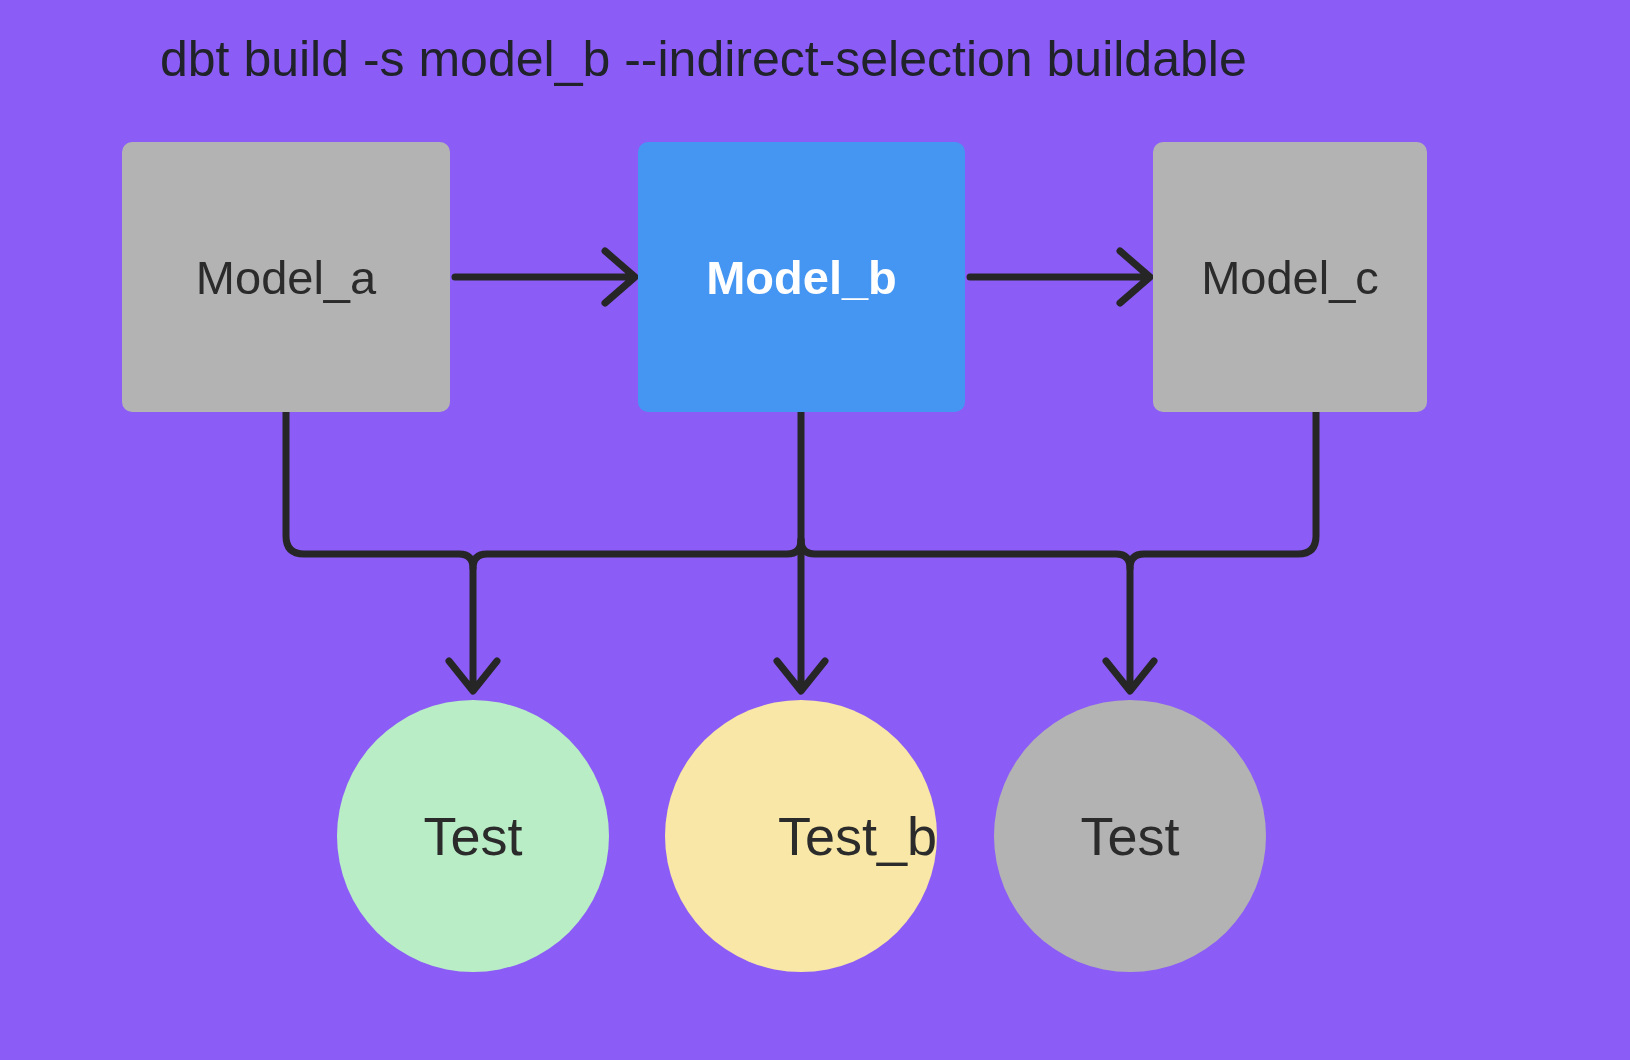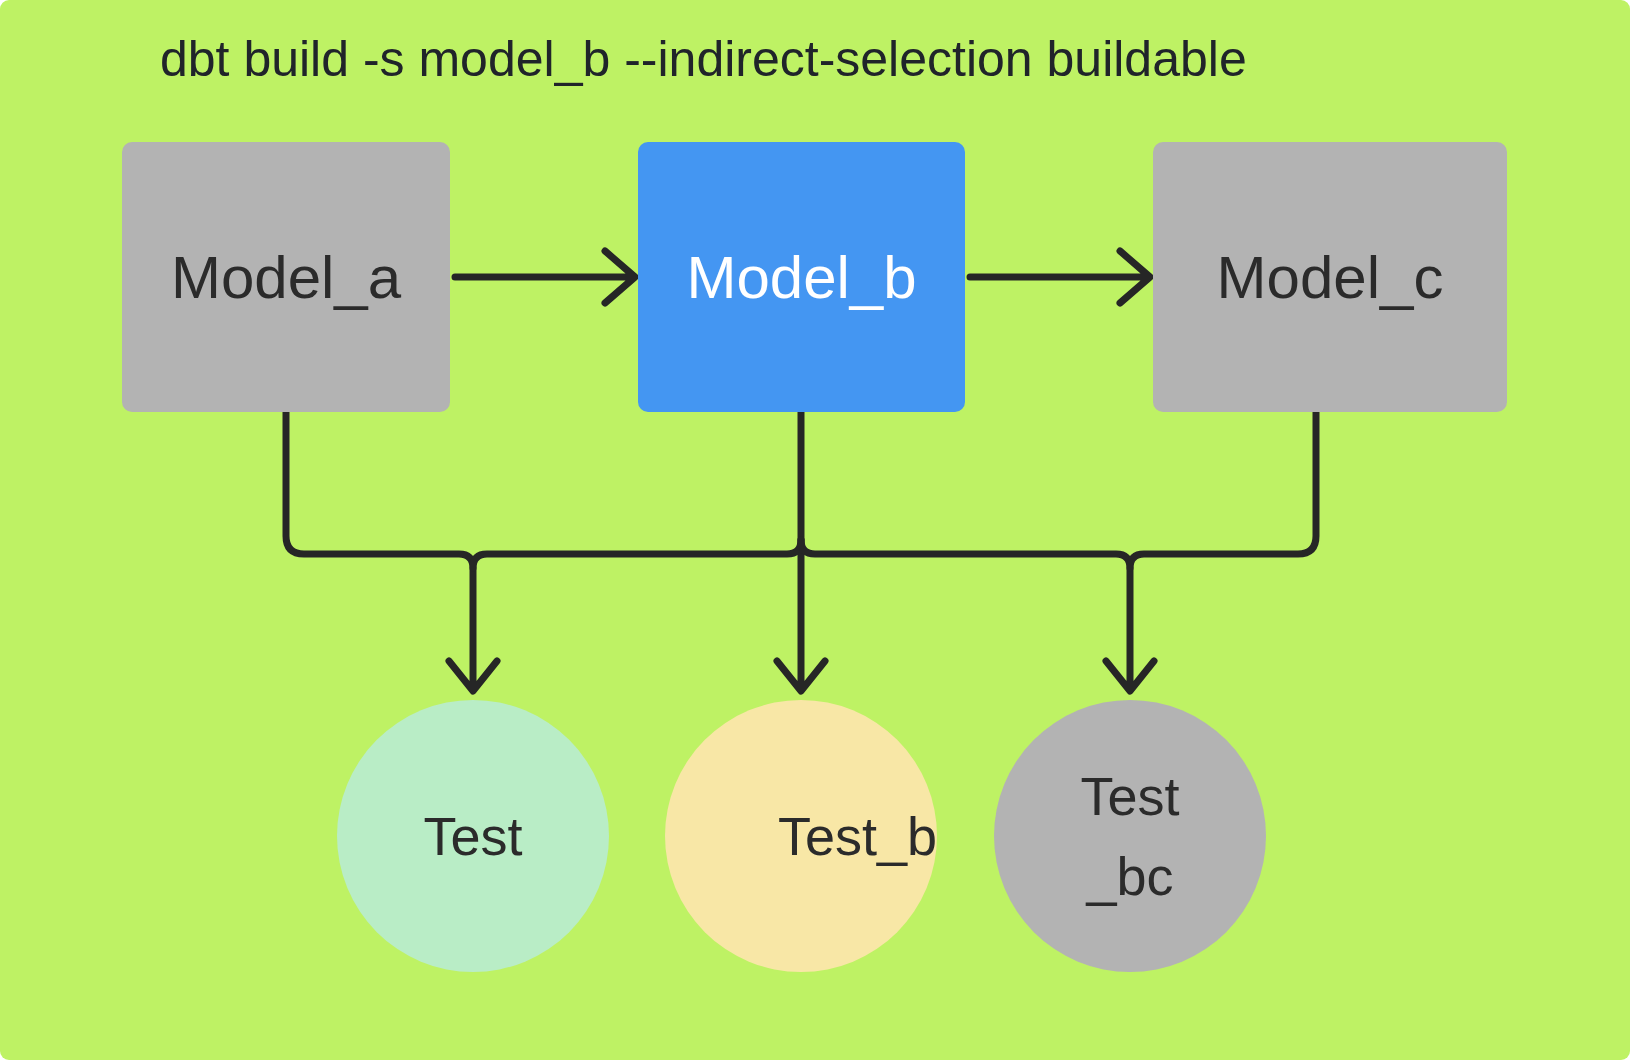--- a/index.html
+++ b/index.html
@@ -5,23 +5,22 @@
   html, body {
     margin: 0;
     padding: 0;
     background: #ffffff;
     font-family: "Liberation Sans", sans-serif;
   }
   .canvas {
     position: relative;
     width: 1630px;
     height: 1060px;
-    background: #bef264;
+    background: #8b5cf6;
     overflow: hidden;
-    border-radius: 9px;
   }
   .title {
     position: absolute;
     left: 160px;
     top: 30px;
     font-size: 50px;
     line-height: 58px;
     font-weight: 500;
     color: #20242a;
     white-space: nowrap;
@@ -47,29 +46,30 @@
     justify-content: center;
     text-align: center;
   }
   .box {
     width: 328px;
     height: 270px;
     border-radius: 10px;
     background: #b3b3b3;
   }
   .box .label {
-    font-size: 60px;
+    font-size: 47px;
     font-weight: 500;
     color: #2b2b2b;
   }
   .box.selected {
     background: #4496f2;
   }
   .box.selected .label {
     color: #ffffff;
+    font-weight: bold;
   }
   .circle {
     width: 272px;
     height: 272px;
     border-radius: 50%;
     flex-direction: column;
   }
   .circle .label {
     font-size: 54px;
     font-weight: 500;
@@ -98,30 +98,29 @@
   </svg>
 
   <div class="node box" style="left:122px; top:142px;">
     <span class="label">Model_a</span>
   </div>
 
   <div class="node box selected" style="left:638px; top:142px; width:327px;">
     <span class="label">Model_b</span>
   </div>
 
-  <div class="node box" style="left:1153px; top:142px; width:354px;">
+  <div class="node box" style="left:1153px; top:142px; width:274px;">
     <span class="label">Model_c</span>
   </div>
 
   <div class="node circle green" style="left:337px; top:700px;">
     <span class="label">Test</span>
   </div>
 
   <div class="node circle yellow" style="left:665px; top:700px;">
     <span class="label">Test_b</span>
   </div>
 
   <div class="node circle gray" style="left:994px; top:700px;">
     <span class="label">Test</span>
-    <span class="label">_bc</span>
   </div>
 
 </div>
 
 </body></html>

